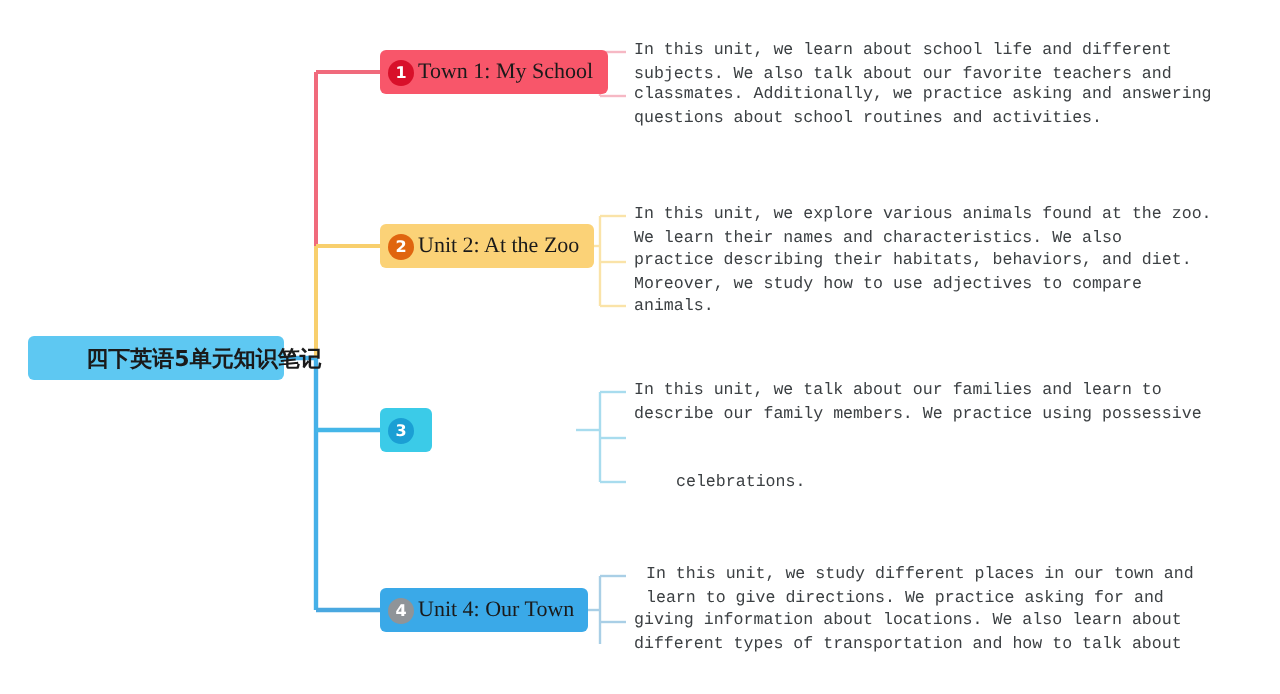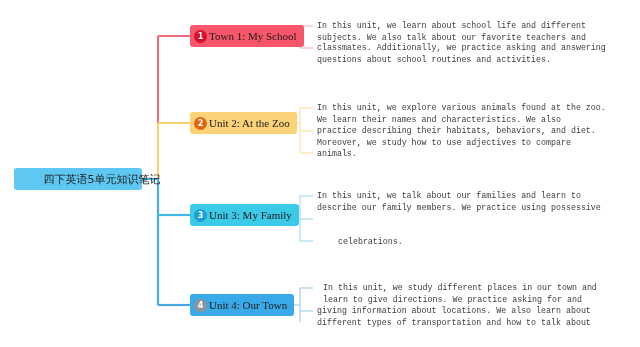--- a/index.html
+++ b/index.html
@@ -38,21 +38,21 @@
     background: #5ec8f2;
     border-radius: 3px;
     display: flex;
     align-items: center;
     justify-content: center;
     box-sizing: border-box;
   }
   .root-label {
     font-family: "DejaVu Sans", "Liberation Sans", sans-serif;
     font-size: 11px;
-    font-weight: normal;
+    font-weight: bold;
     color: #1a1a1a;
     white-space: nowrap;
     letter-spacing: 0px;
     margin-left: 48px;
   }
 
   
   .unit-node {
     position: absolute;
     height: 22px;
@@ -164,21 +164,20 @@
   </div>
   <div class="leaf" style="left:317px; top:125px; width:300px;">
     <p>practice describing their habitats, behaviors, and diet. Moreover, we study how to use adjectives to compare</p>
   </div>
   <div class="leaf" style="left:317px; top:148px; width:300px;">
     <p>animals.</p>
   </div>
 
   <div class="unit-node" style="left:190px; top:204px; background:#3bcbe8;">
     <span class="unit-badge" style="background:#1b9fd4;">3</span>
-    <span class="unit-label">Unit 3: My Family</span>
   </div>
   <div class="leaf" style="left:317px; top:190px; width:300px;">
     <p>In this unit, we talk about our families and learn to describe our family members. We practice using possessive</p>
   </div>
   <div class="leaf" style="left:317px; top:236px; width:300px;margin-left:21px;">
     <p>celebrations.</p>
   </div>
 
   <div class="unit-node" style="left:190px; top:294px; background:#3aa9e8;">
     <span class="unit-badge" style="background:#8f9498;">4</span>

